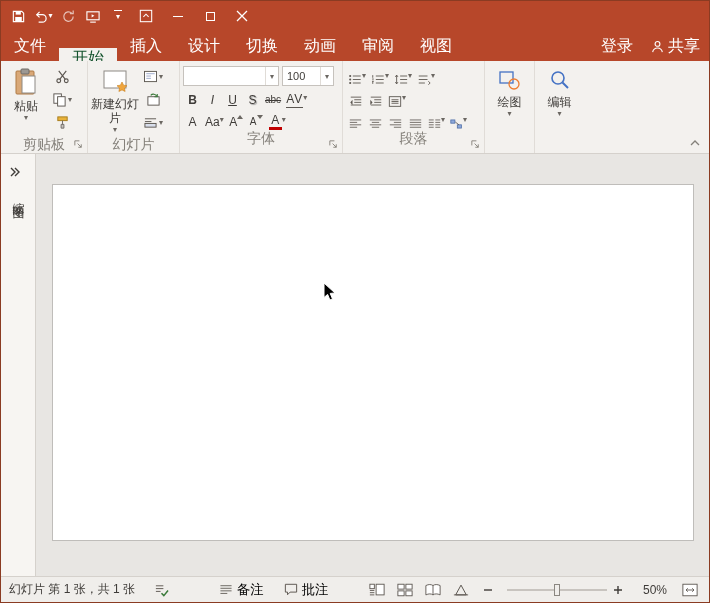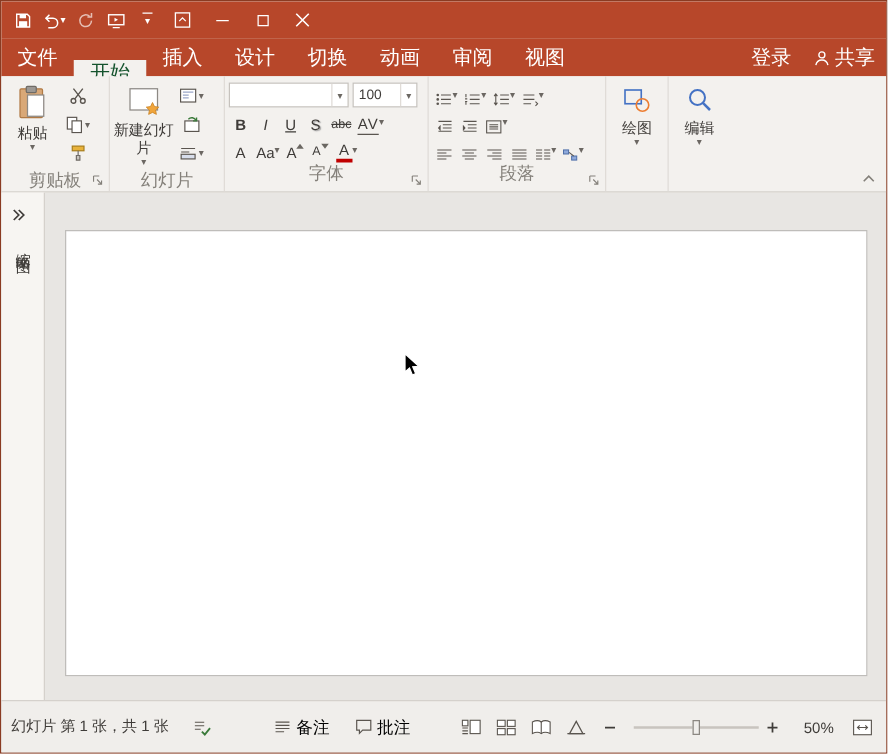--- a/index.html
+++ b/index.html
@@ -56,21 +56,21 @@
   
   .workspace { flex:1; display:flex; background:#E8E6E3; min-height:0; }
   .thumb-pane { width:35px; flex:0 0 auto; background:#F7F5F2; border-right:1px solid #D5D1CC; position:relative; }
   .expand-btn { position:absolute; top:8px; left:50%; transform:translateX(-50%); width:20px; height:20px; background:transparent; border:none; cursor:pointer; }
   .pane-label { position:absolute; top:38px; left:50%; transform:translateX(-50%); writing-mode:vertical-rl; font-size:12px; color:#3F3C39; letter-spacing:3px; }
   .slide-area { flex:1; position:relative; overflow:hidden; }
   .slide { width:642px; height:357px; background:#FFFFFF; border:1px solid #BFBDBA; margin:30px auto 0 auto; }
   .cursor { position:absolute; left:287px; top:128px; pointer-events:none; }
 
   
-  .statusbar { height:42px; flex:0 0 auto; background:#F0EEEB; border-top:1px solid #D5D1CC; display:flex; align-items:center; font-size:12px; color:#3F3C39; padding:0 8px; }
+  .statusbar { height:26px; flex:0 0 auto; background:#F0EEEB; border-top:1px solid #D5D1CC; display:flex; align-items:center; font-size:12px; color:#3F3C39; padding:0 8px; }
   .sb-item { display:flex; align-items:center; gap:4px; white-space:nowrap; cursor:pointer; }
   .sb-text { cursor:default; }
   .sb-views { display:flex; align-items:center; gap:4px; margin-left:auto; }
   .vbtn { width:24px; height:22px; background:transparent; border:none; display:flex; align-items:center; justify-content:center; cursor:pointer; }
   .zoom-wrap { display:flex; align-items:center; gap:6px; margin-left:10px; }
   .zbtn { width:18px; height:18px; background:transparent; border:none; font-size:13px; color:#3F3C39; cursor:pointer; line-height:1; }
   .ztrack { width:100px; height:2px; background:#C8C4BF; position:relative; cursor:pointer; }
   .zthumb { position:absolute; left:50%; top:50%; transform:translate(-50%,-50%); width:6px; height:12px; background:#F0EEEB; border:1px solid #8B8781; cursor:pointer; }
   .zoom-pct { min-width:30px; text-align:right; }
   .fitbtn { width:22px; height:22px; background:transparent; border:none; display:flex; align-items:center; justify-content:center; cursor:pointer; margin-left:6px; }

